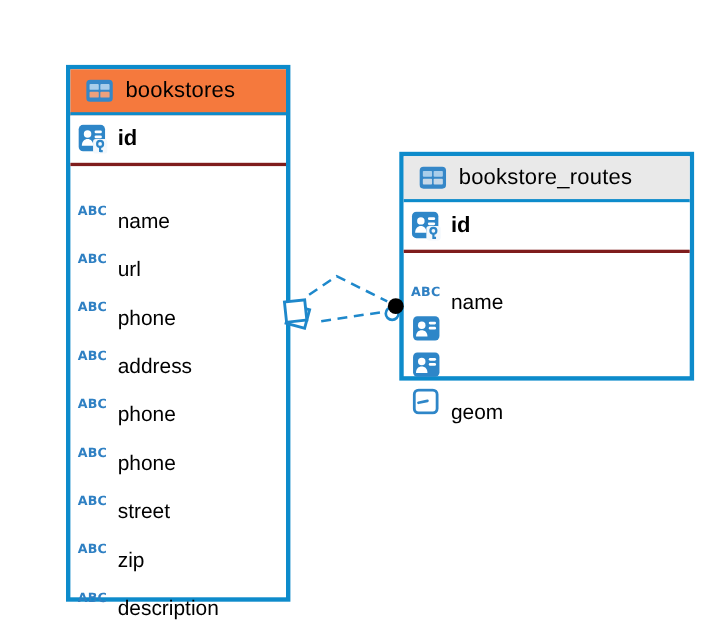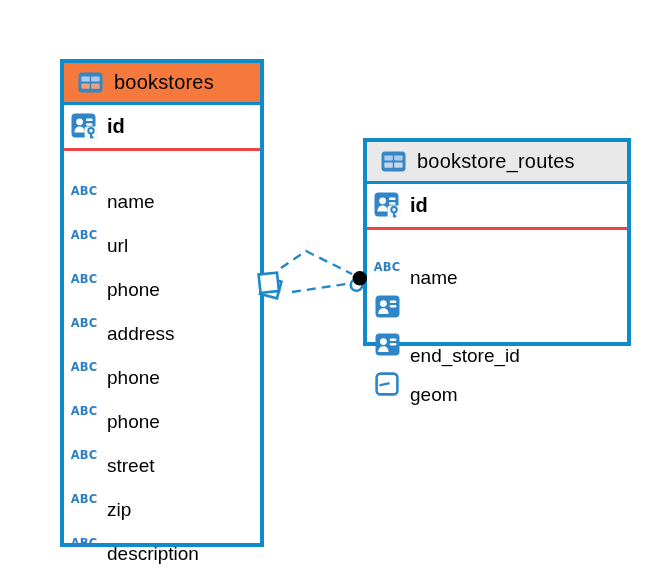--- a/index.html
+++ b/index.html
@@ -34,21 +34,21 @@
   #t-routes     .t-header { background: #E9E9E9; }
   .t-title { font-size: 20px; letter-spacing: 0.2px; white-space: nowrap; }
 
   .pk-row {
     flex: none;
     height: 46px;
     display: flex;
     align-items: center;
     gap: 8px;
     padding-left: 5px;
-    border-bottom: 3px solid #ef4444;
+    border-bottom: 3px solid #7f1d1d;
     background: #fff;
   }
   .pk-name { font-size: 20px; font-weight: bold; }
 
   .t-fields {
     flex: 1;
     display: flex;
     flex-direction: column;
     padding: 18px 0;
   }
@@ -241,21 +241,20 @@
     <div class="row">
       <span class="icon-slot">
         <svg width="25" height="23" viewBox="0 0 25 23">
           <rect x="0.5" y="0.5" width="24" height="22" rx="4" fill="#2E86C8"></rect>
           <circle cx="8.4" cy="8.6" r="3.4" fill="#fff"></circle>
           <path d="M3.2 19 c0-4 2.4-5.8 5.2-5.8 c2.8 0 5.2 1.8 5.2 5.8 z" fill="#fff"></path>
           <rect x="14.8" y="5.4" width="6.6" height="2.5" rx="1.2" fill="#fff"></rect>
           <rect x="14.8" y="10" width="6.6" height="2.5" rx="1.2" fill="#fff"></rect>
         </svg>
       </span>
-      <span class="fname">end_store_id</span>
     </div>
     <div class="row">
       <span class="icon-slot">
         <svg width="24" height="24" viewBox="0 0 24 24">
           <rect x="1.6" y="1.6" width="20.8" height="20.8" rx="4" fill="#fff" stroke="#2E86C8" stroke-width="2.6"></rect>
           <line x1="5.4" y1="13.2" x2="13.6" y2="11.4" stroke="#2E86C8" stroke-width="2.4" stroke-linecap="round"></line>
         </svg>
       </span>
       <span class="fname">geom</span>
     </div>

